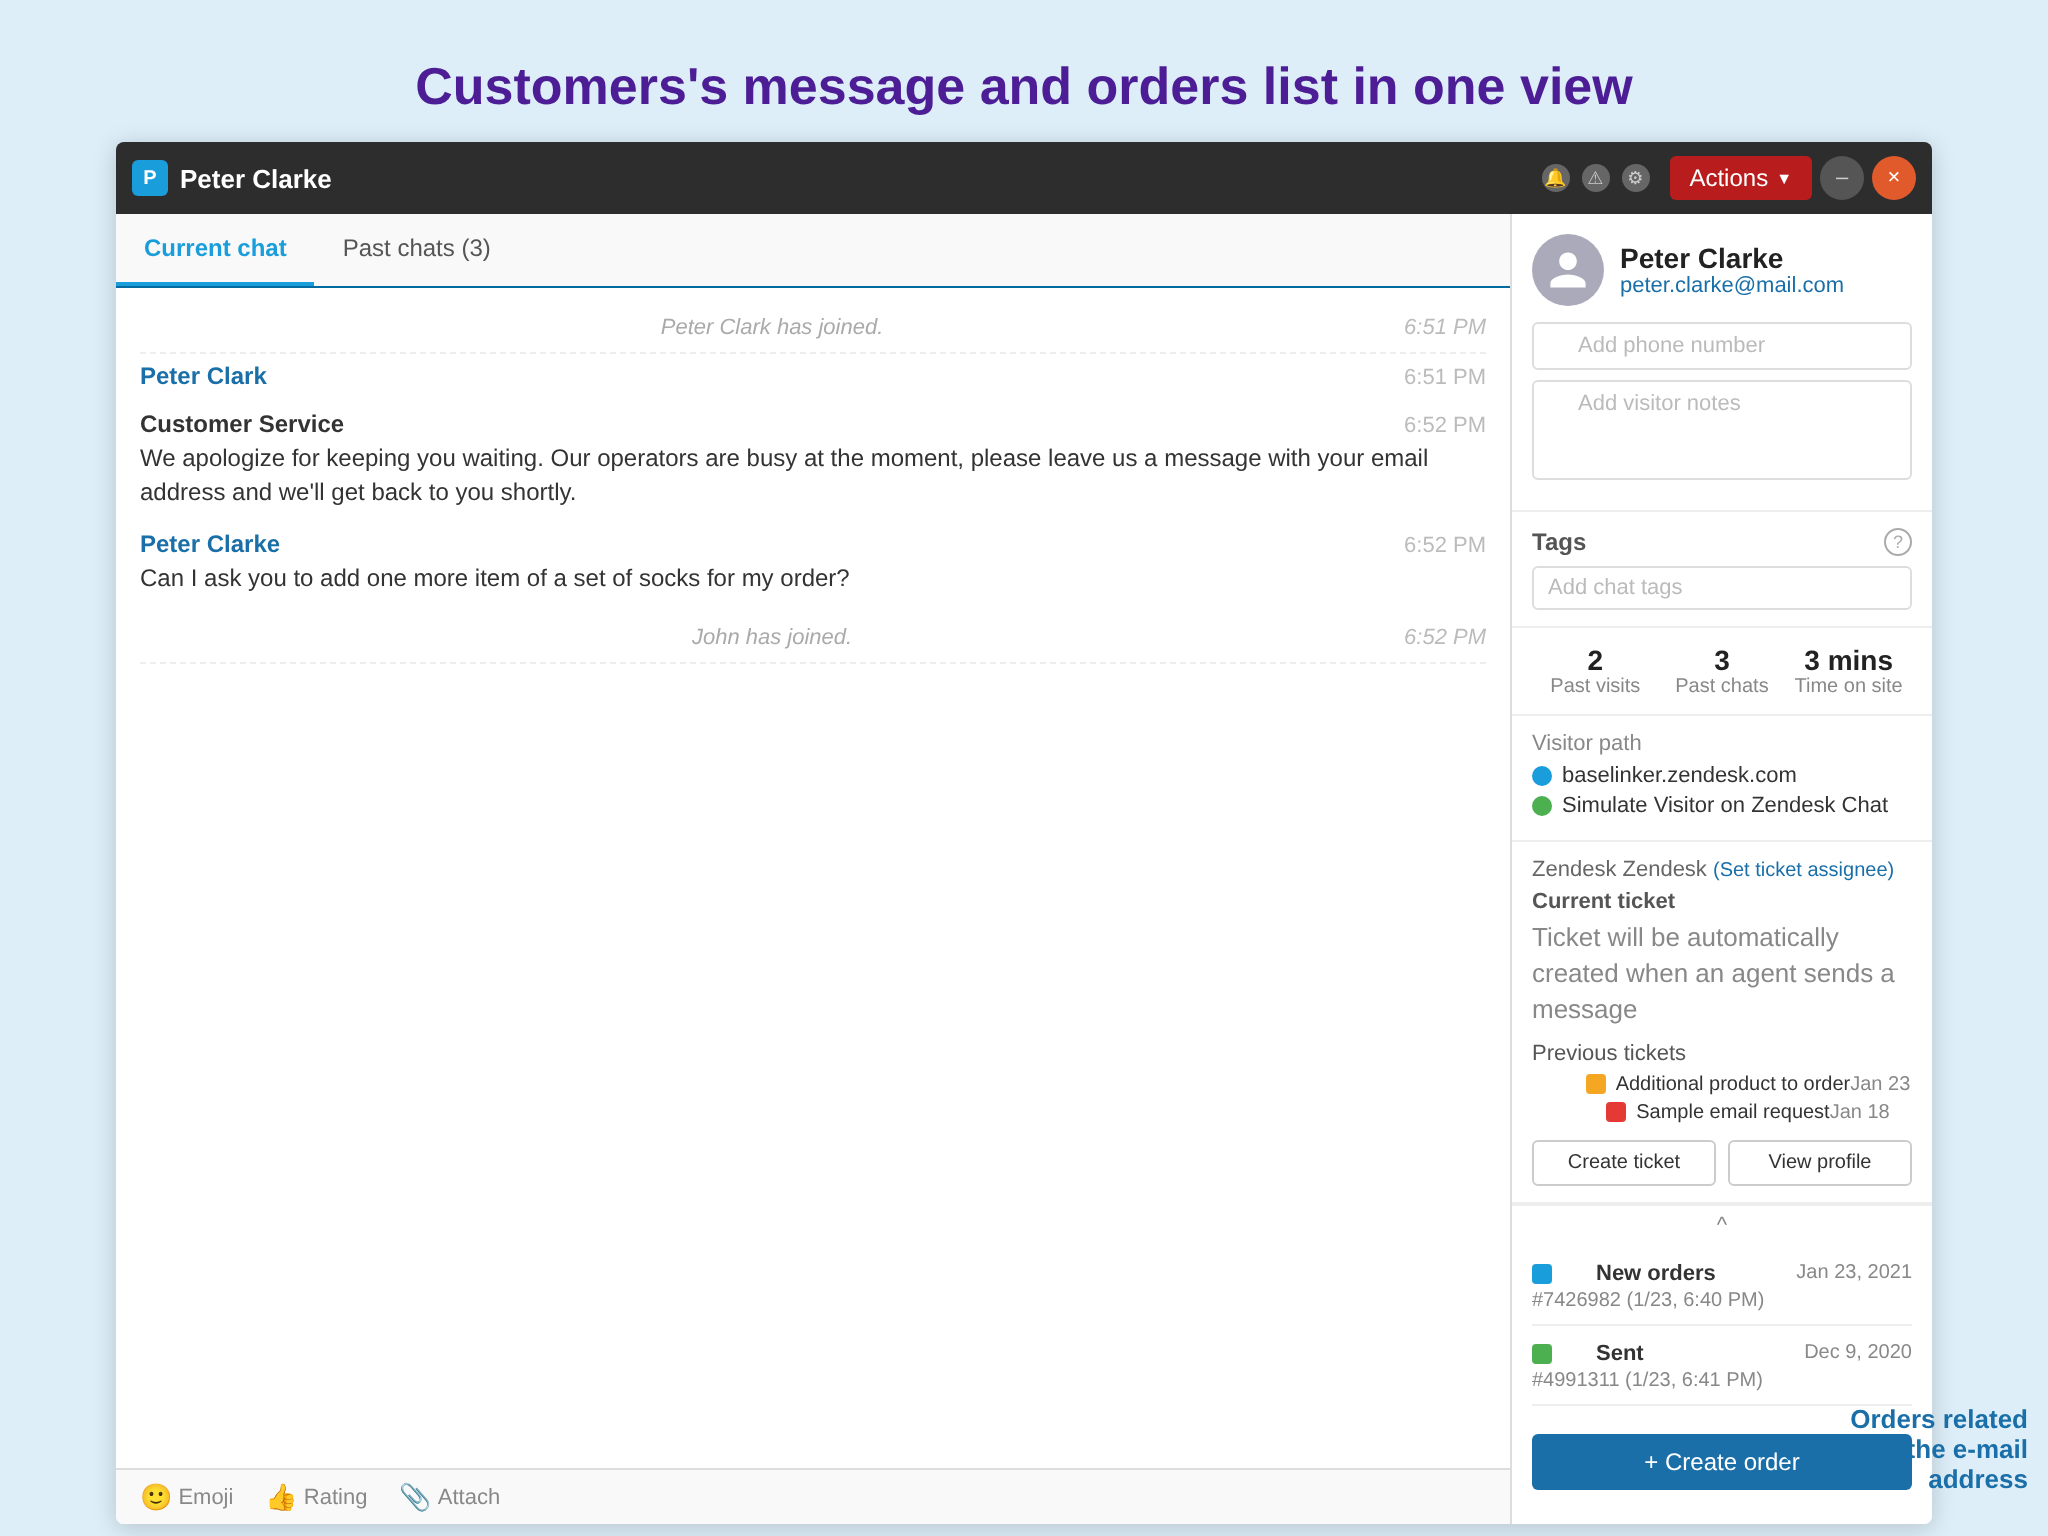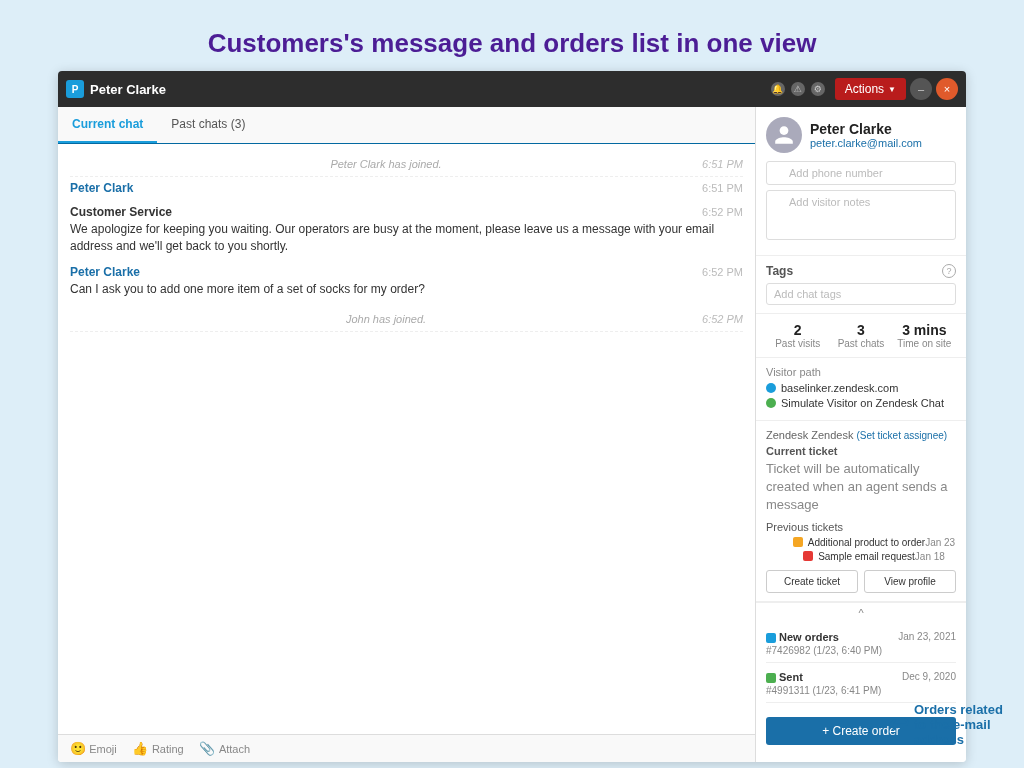--- a/index.html
+++ b/index.html
@@ -404,22 +404,22 @@
       border-bottom: 1px solid #eee;
     }
     .order-header {
       display: flex;
       align-items: center;
       justify-content: space-between;
       margin-bottom: 2px;
     }
     .order-status {
       display: flex;
-      align-items: flex-end;
-      gap: 3px;
+      align-items: center;
+      gap: 22px;
     }
     .order-dot {
       width: 10px; height: 10px;
       border-radius: 2px;
       flex-shrink: 0;
     }
     .order-dot.blue { background: #1a9ddb; }
     .order-dot.green { background: #4caf50; }
     .order-status-name {
       font-size: 11px;
@@ -444,21 +444,21 @@
       padding: 7px;
       font-size: 12px;
       cursor: pointer;
       margin-top: 6px;
     }
     .annotation-text {
       color: #1a6fa8;
       font-size: 13px;
       font-weight: 600;
       max-width: 100px;
-      text-align: left;
+      text-align: right;
     }
 
     .page-wrapper {
       position: relative;
     }
 
     .annotation-area {
       position: absolute;
       right: 10px;
       bottom: 15px;

